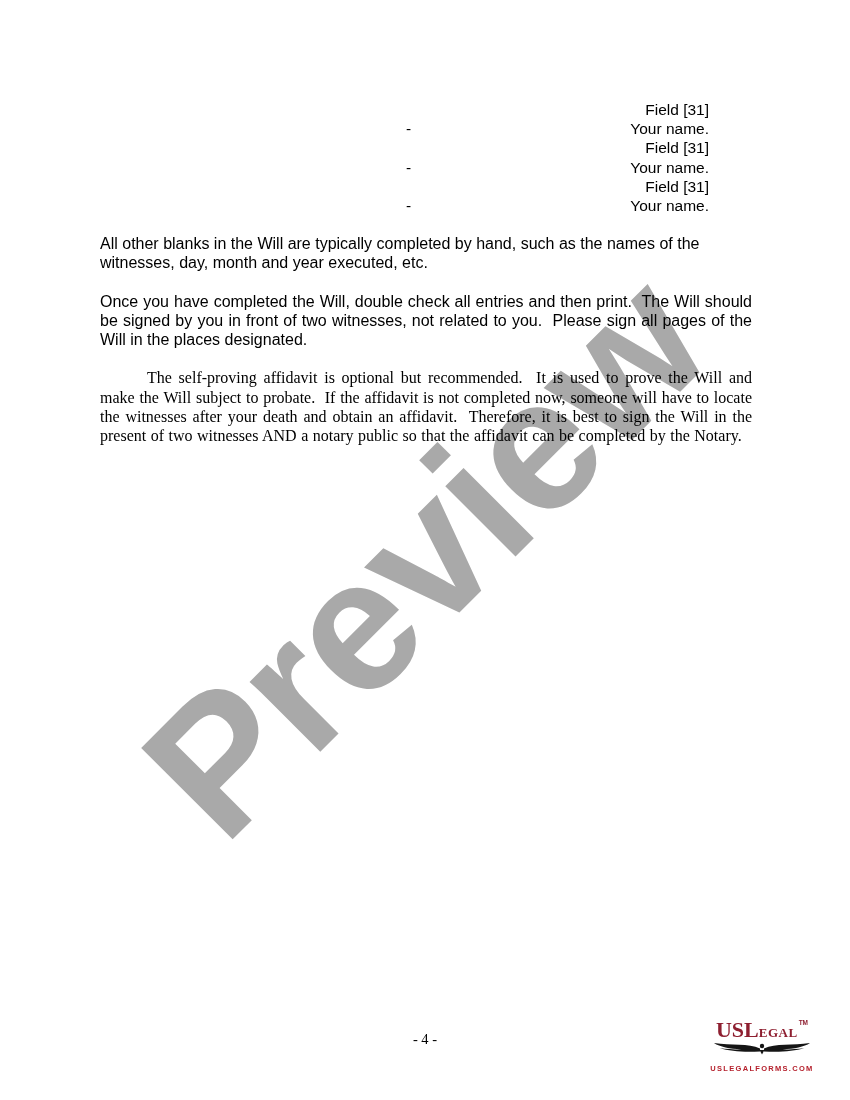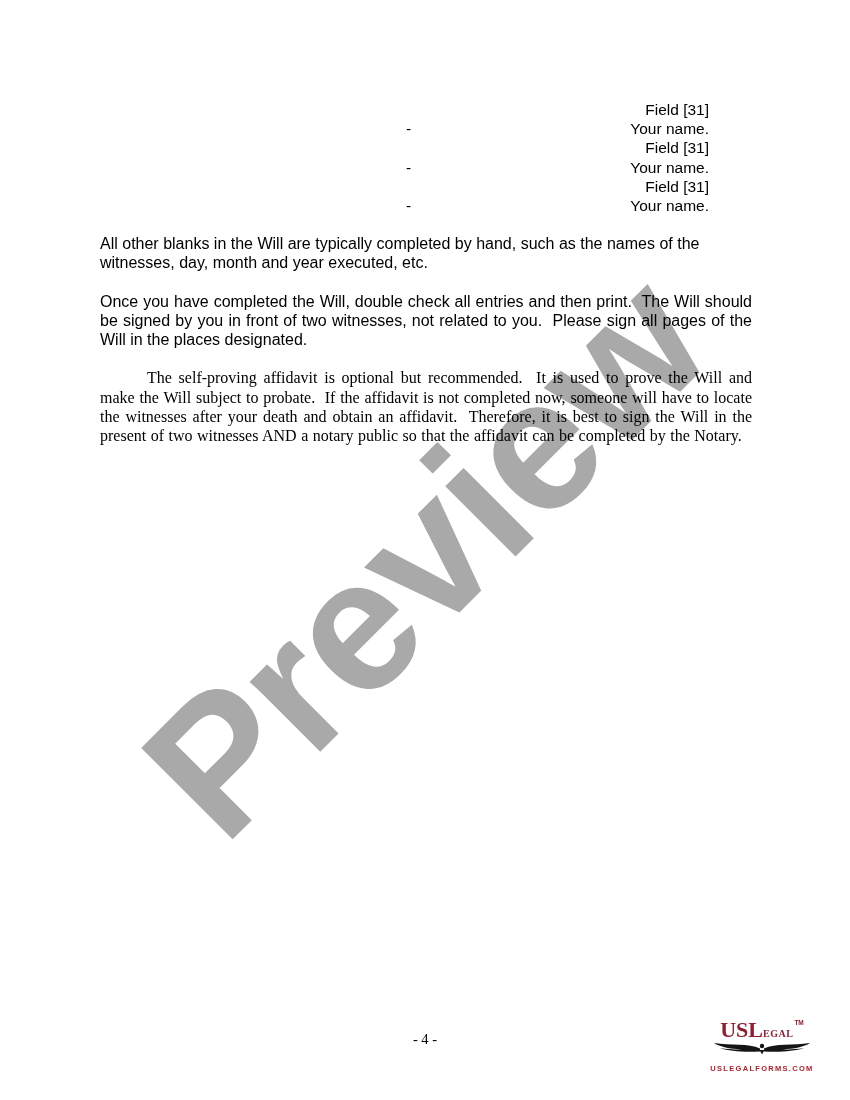--- a/index.html
+++ b/index.html
@@ -87,21 +87,21 @@
     z-index: 2;
   }
   .wordmark {
     font-family: "Liberation Serif", serif;
     font-weight: 700;
     color: #8e1f30;
     line-height: 1;
     white-space: nowrap;
   }
   .wm-big   { font-size: 22px; }
-  .wm-small { font-size: 10px; letter-spacing: 0.5px; }
+  .wm-small { font-size: 13px; letter-spacing: 0.5px; }
   .tm {
     font-size: 6.5px;
     vertical-align: top;
     position: relative;
     top: 1px;
     margin-left: 1px;
     font-family: "Liberation Sans", sans-serif;
     font-weight: 700;
   }
   .eagle {

